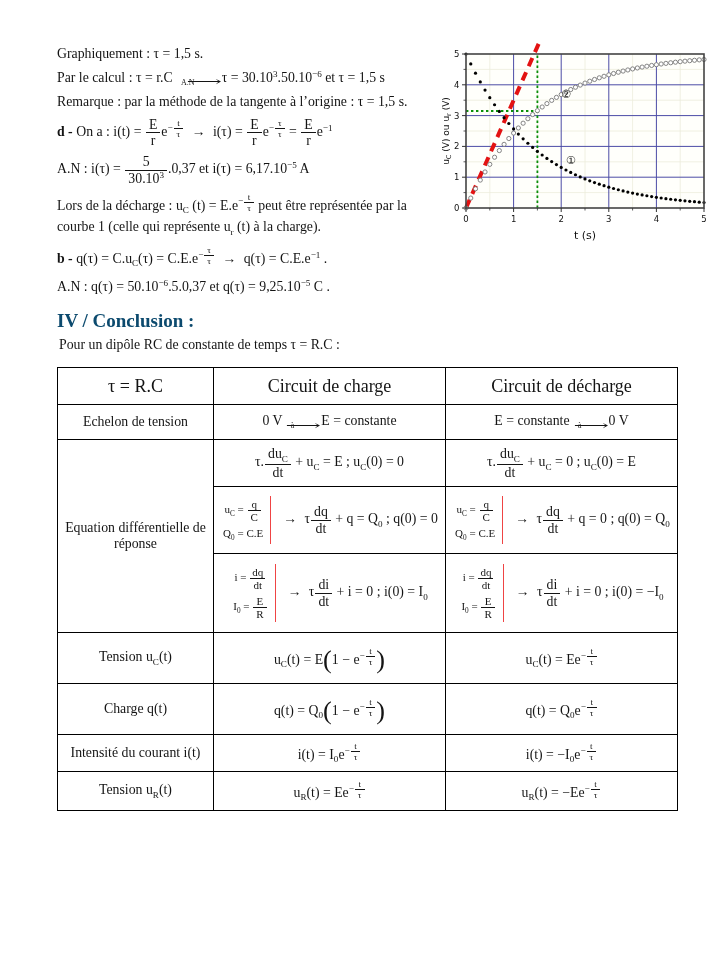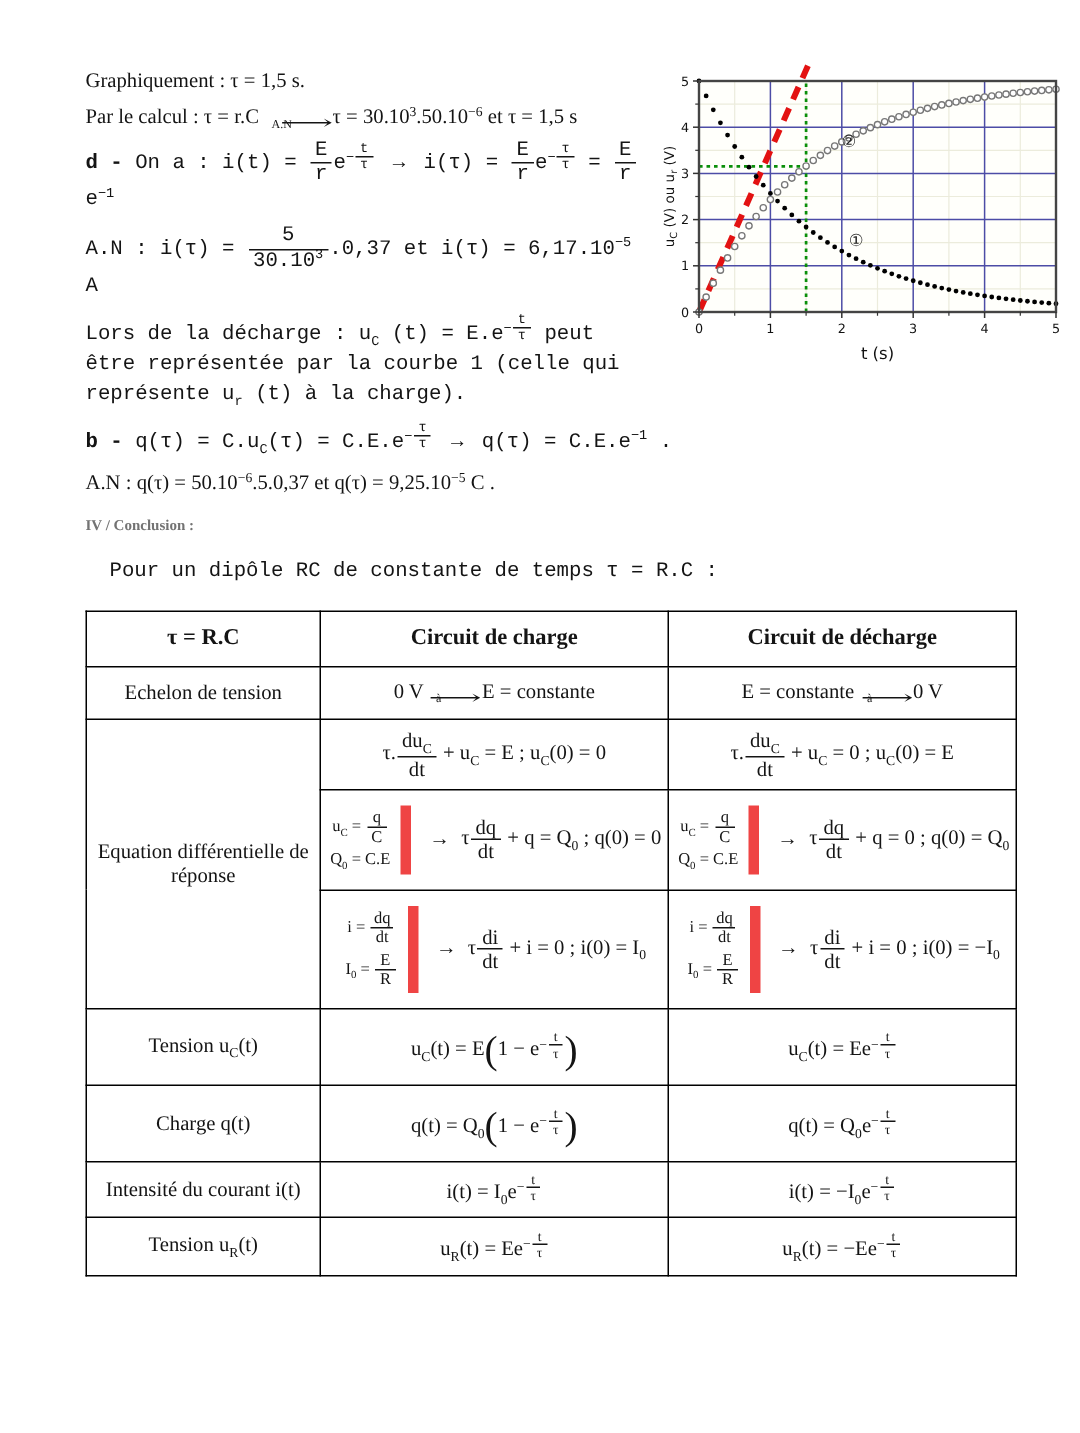--- a/index.html
+++ b/index.html
@@ -4,48 +4,48 @@
 <style>
   html,body { margin:0; padding:0; }
   body {
     width:720px; height:955px; box-sizing:border-box;
     background:#ffffff; color:#141414;
     font-family:"Liberation Serif","DejaVu Serif",serif;
     font-size:13.8px; overflow:hidden;
     padding:44px 22px 0 57px;
   }
   p.mline { margin:0 0 4px 0; line-height:1.45; }
-  p.tall  { margin:5px 0 6px 0;font-family:Liberation Mono, monospace; }
+  p.tall  { margin:5px 0 6px 0; }
   sub { font-size:.66em; }
   sup { font-size:.66em; vertical-align:.55em; line-height:0; }
   .frac { display:inline-block; vertical-align:middle; text-align:center; padding:0 1px; line-height:1.1; }
   .frac > .num { display:block; border-bottom:1px solid #141414; padding:0 3px; }
   .frac > .den { display:block; padding:0 3px; }
   sup .frac { vertical-align:middle; }
   .arr { padding:0 4px; }
   .larr { display:inline-flex; flex-direction:row; align-items:center; vertical-align:-3px; line-height:1; padding:0 5px; }
   .larr .lbl { font-size:8px; line-height:1; margin-bottom:-1px; }
   .larr .ar  { font-size:13px; line-height:.8; transform:scaleX(1.9); }
   .bp { font-size:1.9em; vertical-align:middle; line-height:0; }
   .chart-float { float:right; width:272px; margin:-2px -14px 6px 10px; }
-  h3.concl-title { color:#737373; font-size:10px; font-weight:bold; margin:13px 0 3px 0; }
-  p.concl-intro { margin:16px; line-height:1.4;font-family:Liberation Mono, monospace; }
+  h3.concl-title { color:#0c4a6e; font-size:19px; font-weight:bold; margin:13px 0 3px 0; }
+  p.concl-intro { margin:2px; line-height:1.4; }
   table.concl { border-collapse:collapse; table-layout:fixed; width:620px; margin-top:13px; }
   table.concl td { border:1px solid #000; text-align:center; vertical-align:middle; padding:2px 4px; }
-  tr.r-head td { font-weight:bold; font-size:15px; height:32px; }
+  tr.r-head td { font-weight:normal; font-size:18px; height:32px; }
   tr.r-ech td { height:30px; }
   tr.r-eq1 td { height:42px; }
   tr.r-eq2 td { height:62px; }
   tr.r-eq3 td { height:74px; }
   tr.r-uc  td { height:46px; }
   tr.r-q   td { height:46px; }
   tr.r-i   td { height:32px; }
   tr.r-ur  td { height:34px; }
   .eqrow { display:flex; align-items:center; justify-content:center; }
-  .stack { border-right:7px solid #ef4444; padding:2px 7px 2px 2px; margin-right:8px;
+  .stack { border-right:1px solid #ef4444; padding:2px 7px 2px 2px; margin-right:8px;
            font-size:11px; display:flex; flex-direction:column; gap:3px;
            align-items:center; justify-content:center; align-self:center; }
   .stack .frac > .num { padding:0 2px; }
   .rest { white-space:nowrap; }
   svg text { font-family:"DejaVu Sans","Liberation Sans",sans-serif; }
 </style>
 </head>
 <body>
 
 <div>
@@ -216,20 +216,21 @@
         <text x="145" y="197" font-size="11" fill="#111" text-anchor="middle">t (s)</text>
         <text transform="rotate(-90)" x="-89" y="9" font-size="9" fill="#111" text-anchor="middle"><tspan>u</tspan><tspan dy="2" font-size="6.5">C</tspan><tspan dy="-2" font-size="9"> (V) ou u</tspan><tspan dy="2" font-size="6.5">r</tspan><tspan dy="-2" font-size="9"> (V)</tspan></text>
       </svg>
   </div>
 
   <p class="mline">Graphiquement :   τ  = 1,5 s.</p>
   <p class="mline">Par le calcul : τ = r.C <span class="larr">
         <span class="lbl">A.N</span>
         <span class="ar">⟶</span>
       </span> τ = 30.10<sup>3</sup>.50.10<sup>−6</sup>    et    τ = 1,5 s</p>
+  <p class="mline">Remarque : par la méthode de la tangente à l’origine :  τ  = 1,5 s.</p>
   <p class="mline tall"><b>d -</b> On a :  i(t) = <span class="frac"><span class="num">E</span><span class="den">r</span></span>e<sup>−<span class="frac"><span class="num">t</span><span class="den">τ</span></span></sup> <span class="arr">→</span> i(τ) = <span class="frac"><span class="num">E</span><span class="den">r</span></span>e<sup>−<span class="frac"><span class="num">τ</span><span class="den">τ</span></span></sup> = <span class="frac"><span class="num">E</span><span class="den">r</span></span>e<sup>−1</sup></p>
   <p class="mline tall">A.N :  i(τ) = <span class="frac"><span class="num">5</span><span class="den">30.10<sup>3</sup></span></span>.0,37    et    i(τ) = 6,17.10<sup>−5</sup> A</p>
   <p class="mline tall">Lors de la décharge :  u<sub>C</sub> (t) = E.e<sup>−<span class="frac"><span class="num">t</span><span class="den">τ</span></span></sup>  peut être représentée par la courbe 1 (celle qui représente u<sub>r</sub> (t) à la charge).</p>
   <p class="mline tall"><b>b -</b> q(τ) = C.u<sub>C</sub>(τ) = C.E.e<sup>−<span class="frac"><span class="num">τ</span><span class="den">τ</span></span></sup> <span class="arr">→</span> q(τ) = C.E.e<sup>−1</sup> .</p>
   <p class="mline">A.N : q(τ) = 50.10<sup>−6</sup>.5.0,37  et  q(τ) = 9,25.10<sup>−5</sup> C .</p>
 
   <h3 class="concl-title">IV / Conclusion :</h3>
   <p class="concl-intro">Pour un dipôle RC de constante de temps  τ  = R.C :</p>
 
   <table class="concl">

